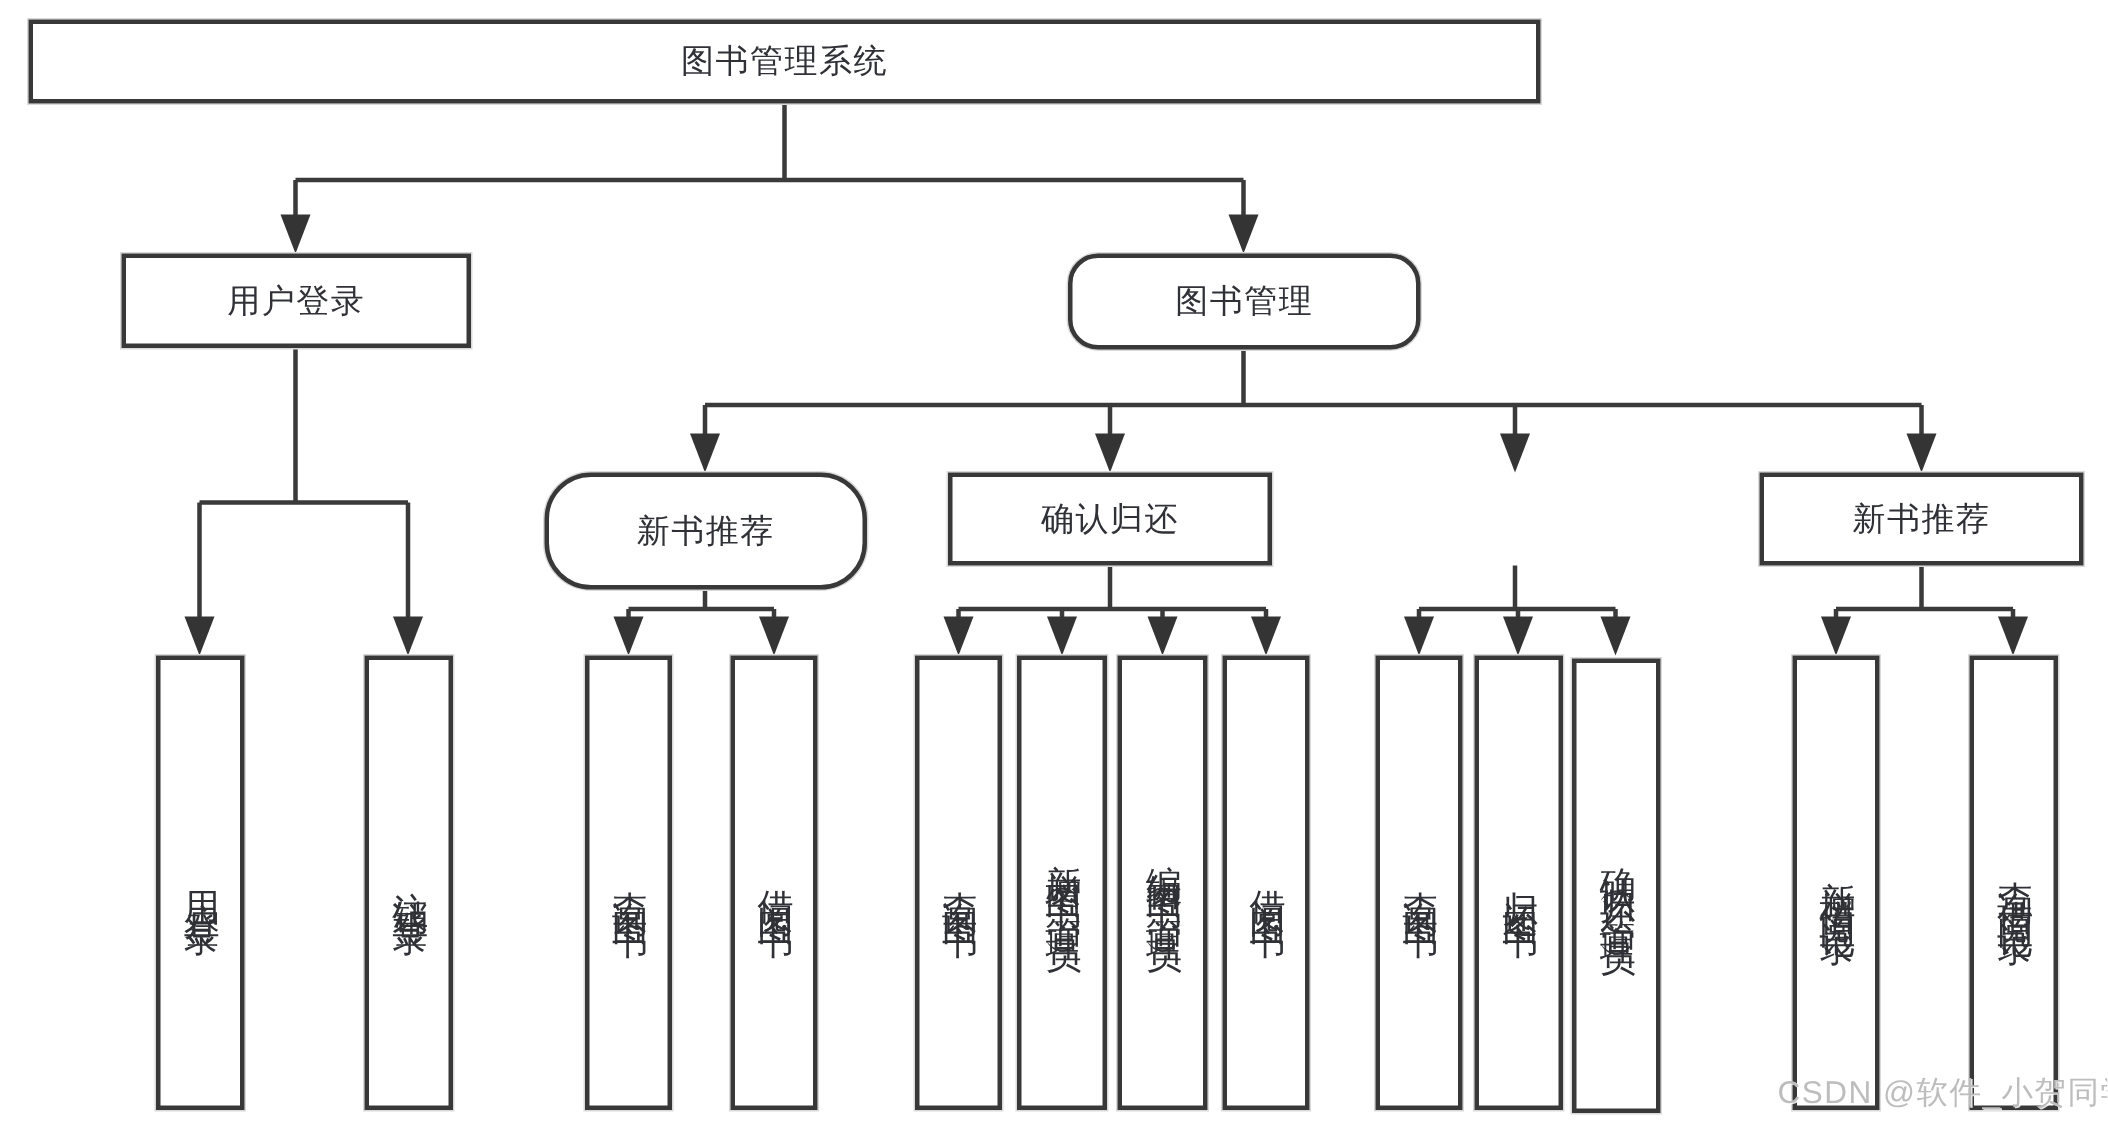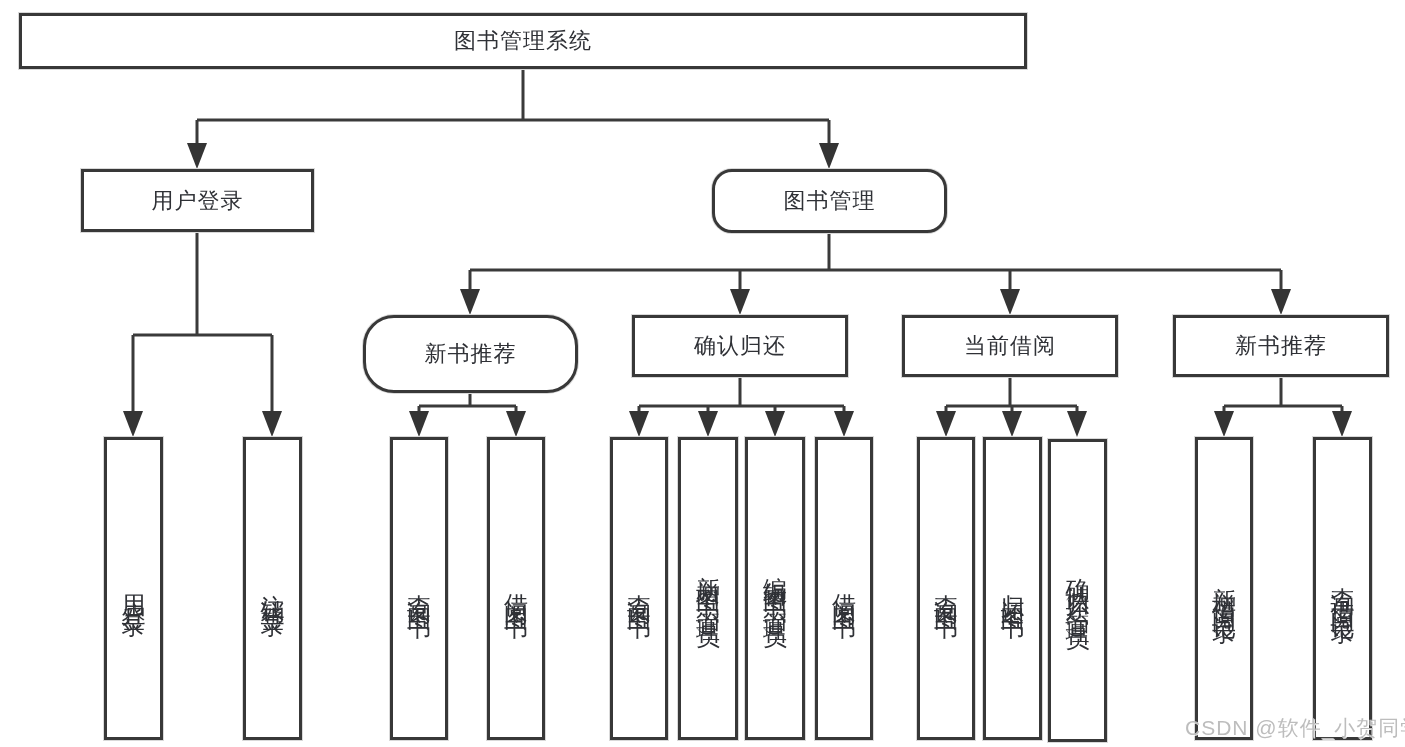--- a/index.html
+++ b/index.html
@@ -76,23 +76,20 @@
   <div class="node" style="left:712px;top:169px;width:235px;height:64px;border-radius:20px;">
     <span class="hlabel">图书管理</span>
   </div>
 
   <div class="node" style="left:363px;top:315px;width:215px;height:78px;border-radius:31px;">
     <span class="hlabel">新书推荐</span>
   </div>
   <div class="node" style="left:632px;top:315px;width:216px;height:62px;">
     <span class="hlabel">确认归还</span>
   </div>
-  <div class="node" style="left:902px;top:315px;width:216px;height:62px;">
-    <span class="hlabel">当前借阅</span>
-  </div>
   <div class="node" style="left:1173px;top:315px;width:216px;height:62px;">
     <span class="hlabel">新书推荐</span>
   </div>
 
   <div class="node leaf" style="left:104px;top:437px;width:59px;height:303px;">
     <span class="vtext">用户登录</span>
   </div>
   <div class="node leaf" style="left:243px;top:437px;width:59px;height:303px;">
     <span class="vtext">注销登录</span>
   </div>

